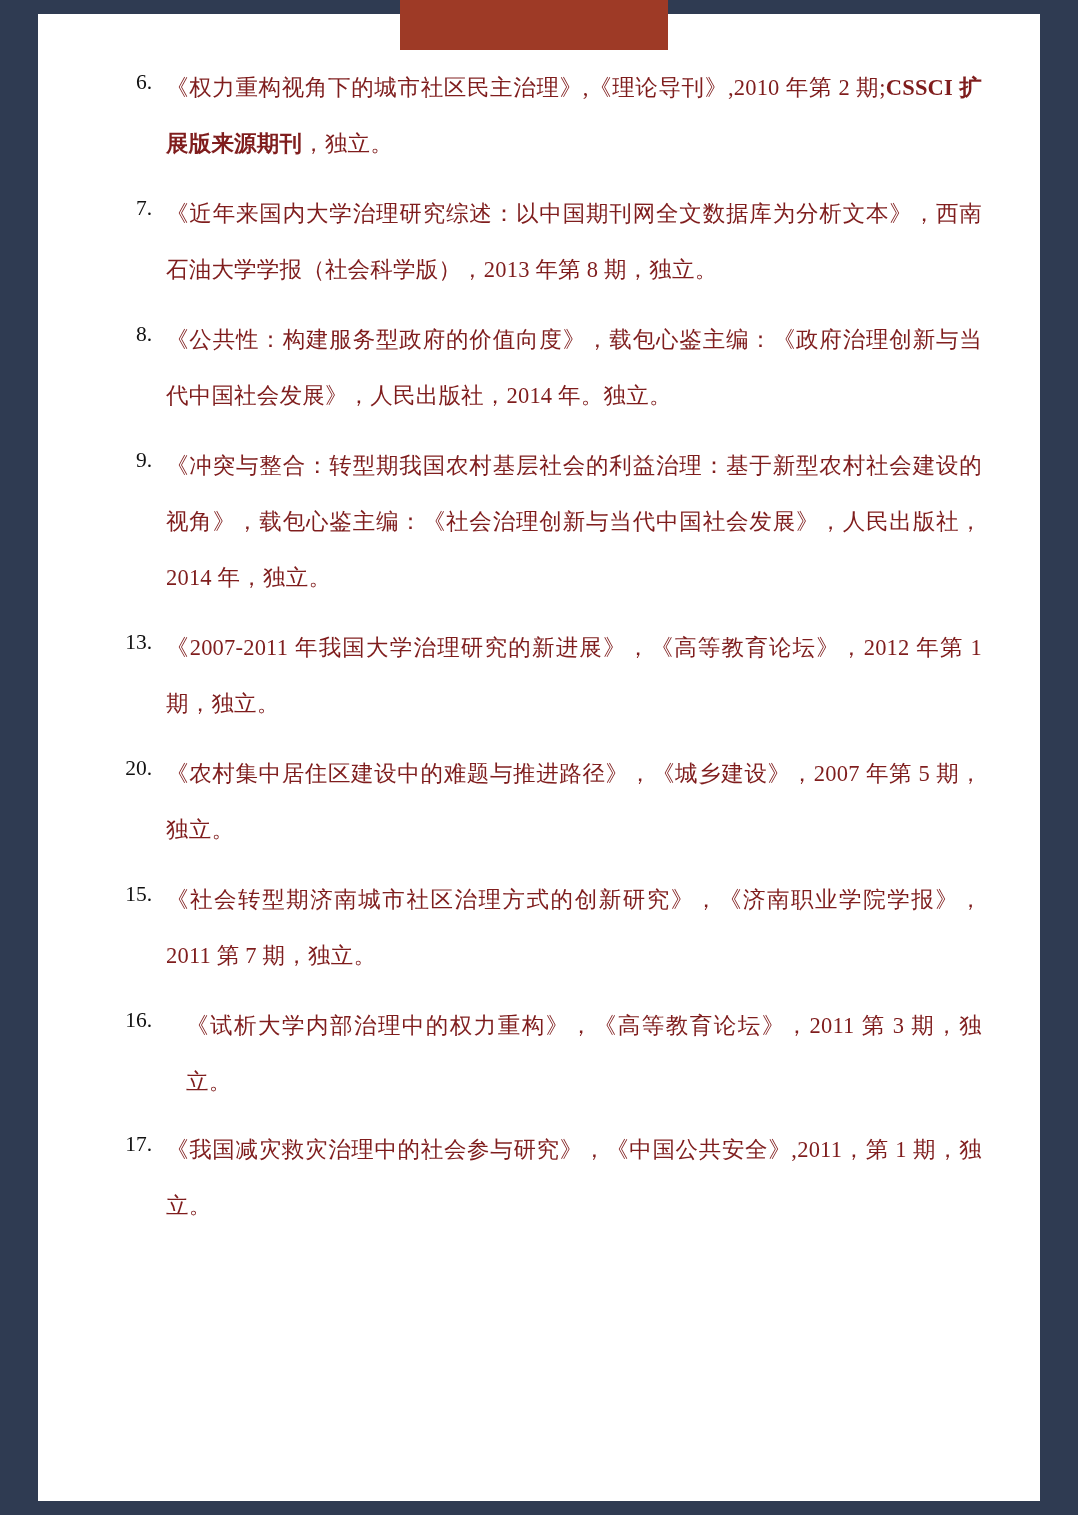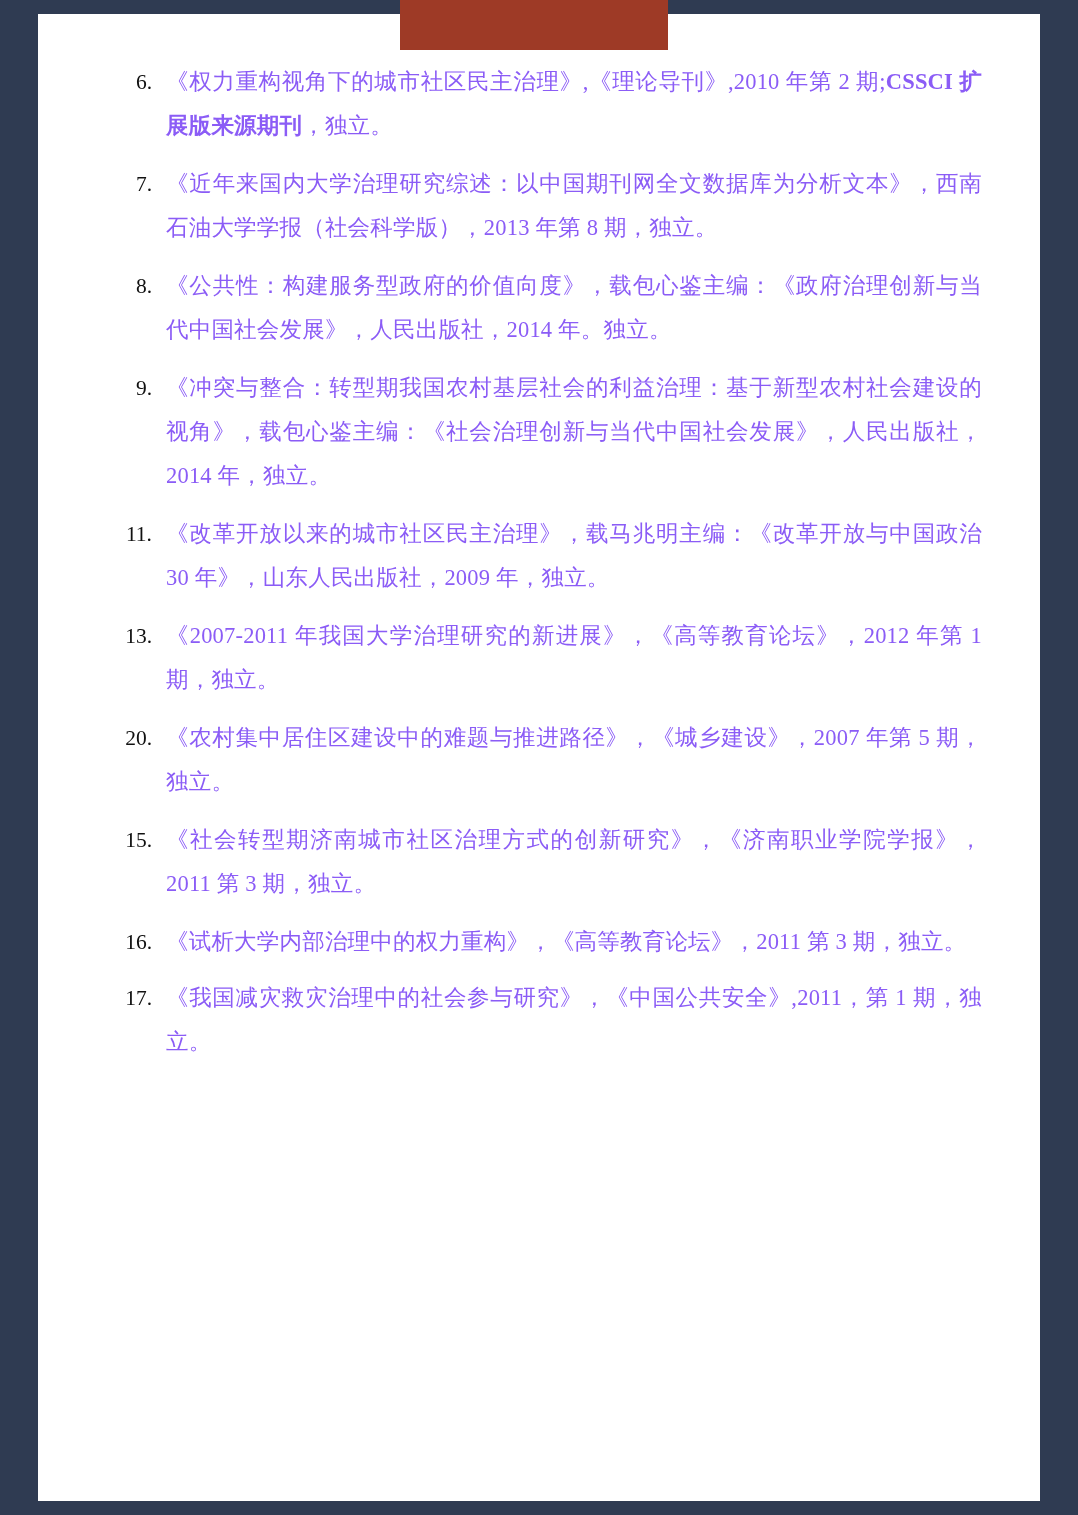--- a/index.html
+++ b/index.html
@@ -62,31 +62,31 @@
     text-align: right;
     padding-right: 14px;
     font-size: 21.5px;
     line-height: 44px;
     color: #111111;
     font-family: "Liberation Serif", "DejaVu Serif", serif;
   }
   .text {
     flex: 1 1 auto;
     font-size: 22.5px;
-    line-height: 44px;
-    color: #8b5cf6;
+    line-height: 56px;
+    color: #7f1d1d;
     text-align: justify;
     letter-spacing: 0.2px;
     font-family: "Liberation Serif", "DejaVu Serif", serif;
   }
   .text .bold {
     font-weight: bold;
   }
   
-  .item.tight { margin-bottom: 12px; }
+  .item.tight { margin-bottom: 12px; gap: 20px; }
 </style>
 </head>
 <body>
 
 <div class="page-frame">
   <div class="accent-bar"></div>
   <div class="paper">
     <div class="paper-inner">
       <ol class="list">
 
@@ -104,39 +104,35 @@
           <div class="num">8.</div>
           <div class="text">《公共性：构建服务型政府的价值向度》，载包心鉴主编：《政府治理创新与当代中国社会发展》，人民出版社，2014 年。独立。</div>
         </li>
 
         <li class="item">
           <div class="num">9.</div>
           <div class="text">《冲突与整合：转型期我国农村基层社会的利益治理：基于新型农村社会建设的视角》，载包心鉴主编：《社会治理创新与当代中国社会发展》，人民出版社，2014 年，独立。</div>
         </li>
 
 
-        <li class="item">
-          <div class="num">11.</div>
-          <div class="text">《改革开放以来的城市社区民主治理》，载马兆明主编：《改革开放与中国政治 30 年》，山东人民出版社，2009 年，独立。</div>
-        </li>
 
 
         <li class="item">
           <div class="num">13.</div>
           <div class="text">《2007-2011 年我国大学治理研究的新进展》，《高等教育论坛》，2012 年第 1 期，独立。</div>
         </li>
 
         <li class="item">
           <div class="num">20.</div>
           <div class="text">《农村集中居住区建设中的难题与推进路径》，《城乡建设》，2007 年第 5 期，独立。</div>
         </li>
 
         <li class="item">
           <div class="num">15.</div>
-          <div class="text">《社会转型期济南城市社区治理方式的创新研究》，《济南职业学院学报》，2011 第 3 期，独立。</div>
+          <div class="text">《社会转型期济南城市社区治理方式的创新研究》，《济南职业学院学报》，2011 第 7 期，独立。</div>
         </li>
 
         <li class="item tight">
           <div class="num">16.</div>
           <div class="text">《试析大学内部治理中的权力重构》，《高等教育论坛》，2011 第 3 期，独立。</div>
         </li>
 
         <li class="item">
           <div class="num">17.</div>
           <div class="text">《我国减灾救灾治理中的社会参与研究》，《中国公共安全》,2011，第 1 期，独立。</div>

